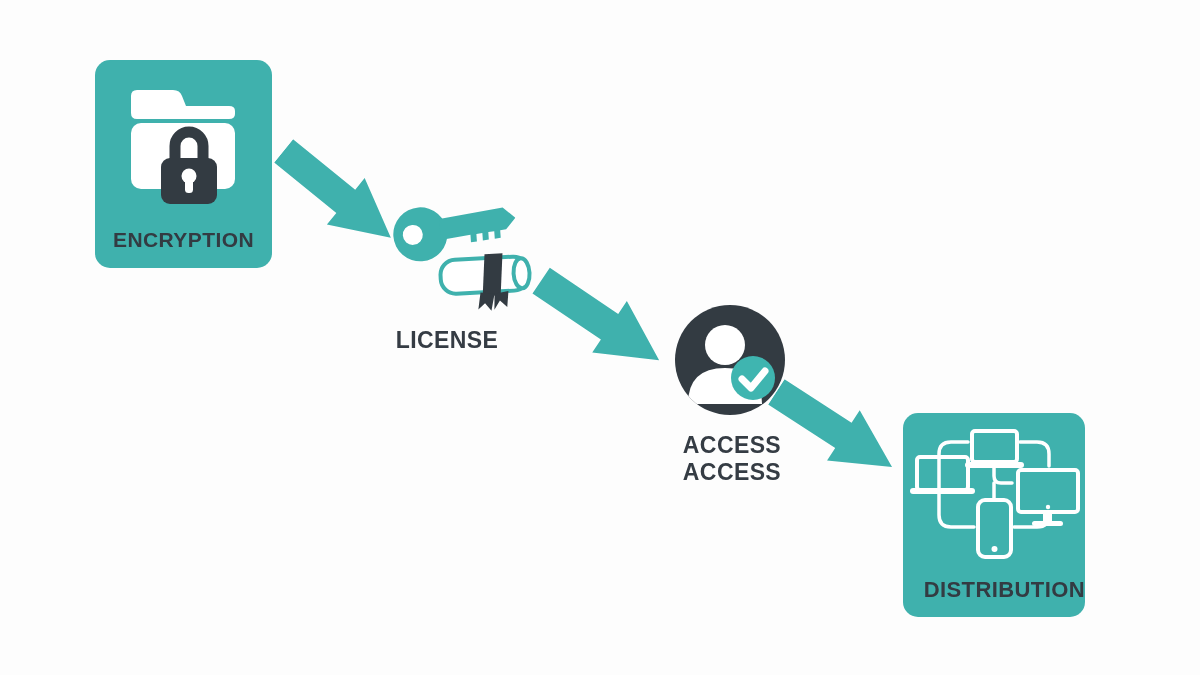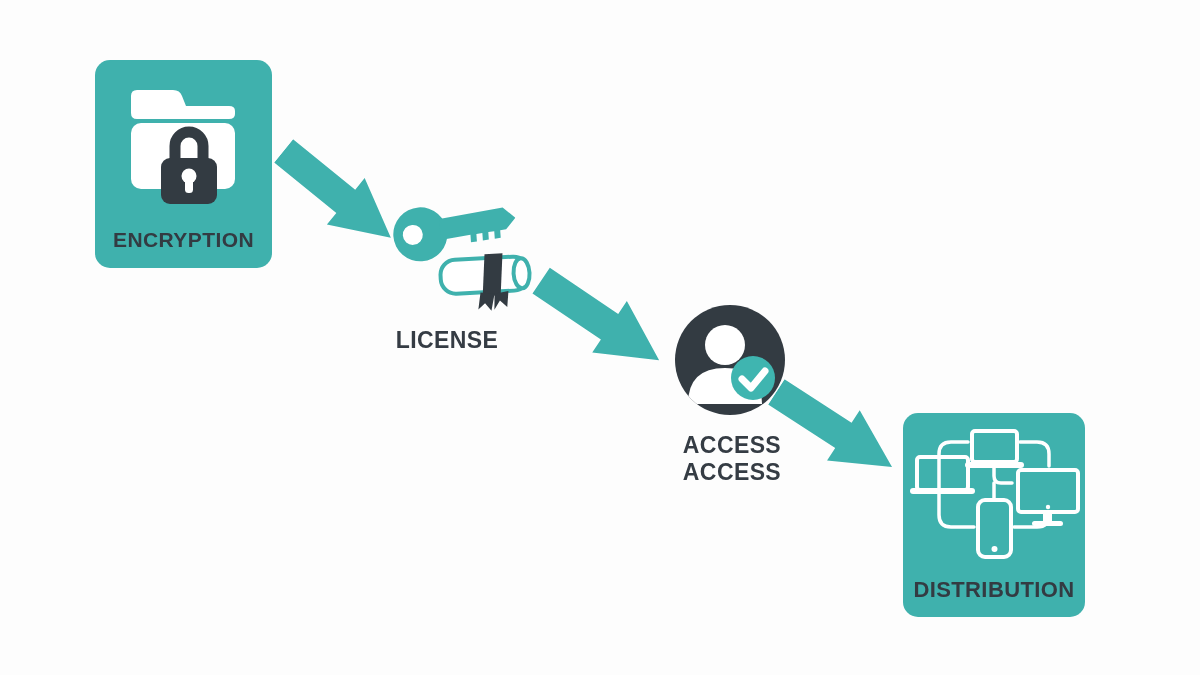--- a/index.html
+++ b/index.html
@@ -10,21 +10,21 @@
     overflow:hidden;
   }
   .step-box { position:absolute; background: var(--teal,#3FB1AD); border-radius:15px; }
   .box-encryption   { left:95px;  top:60px;  width:177px; height:208px; }
   .box-distribution { left:903px; top:413px; width:182px; height:204px; }
   .box-label {
     position:absolute; left:0; right:0; text-align:center;
     font-weight:bold; color: var(--dark,#333B42); letter-spacing:0.4px;
   }
   .box-encryption .box-label   { bottom:16px; font-size:21px; }
-  .box-distribution .box-label { bottom:14px; font-size:22px; }
+  .box-distribution .box-label { bottom:14px; font-size:22px;text-align:right; }
   .free-label {
     position:absolute; text-align:center; font-weight:bold;
     color: var(--text,#353C44); font-size:23px; line-height:27px; letter-spacing:0.4px;
   }
   .license-label { left:337px; top:327px; width:220px; }
   .access-label  { left:648px; top:432px; width:168px; }
   .arrow { position:absolute; }
   .arrow svg polygon { fill: var(--teal,#3FB1AD); }
   .arrow-1 { left:268px; top:163px; width:140px; height:64px; transform:rotate(39deg); }
   .arrow-2 { left:525px; top:288px; width:152px; height:66px; transform:rotate(34deg); }

